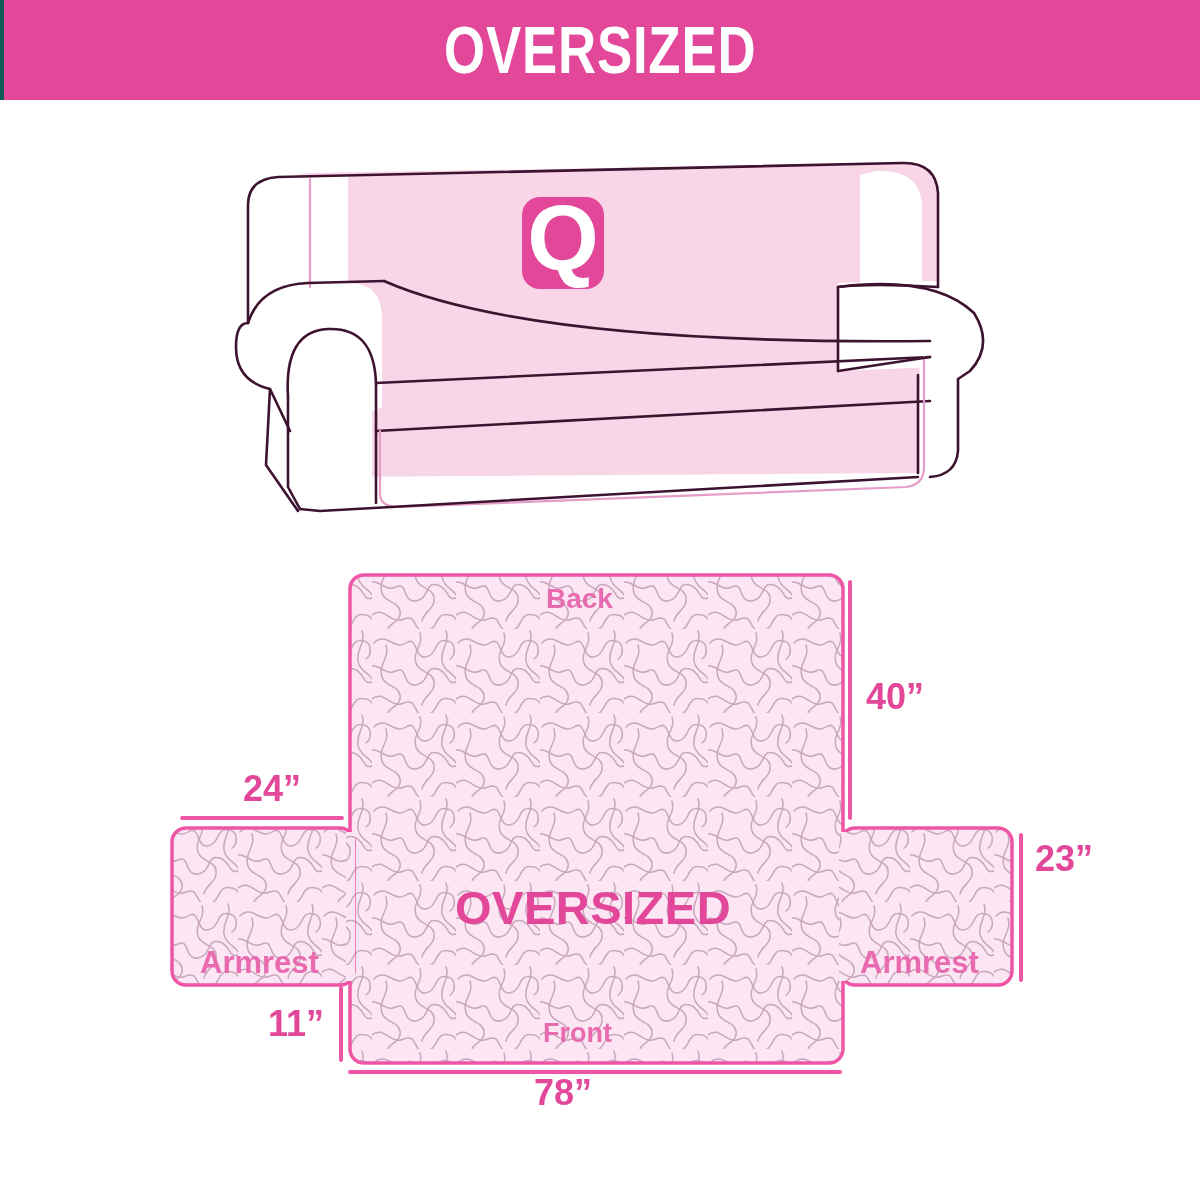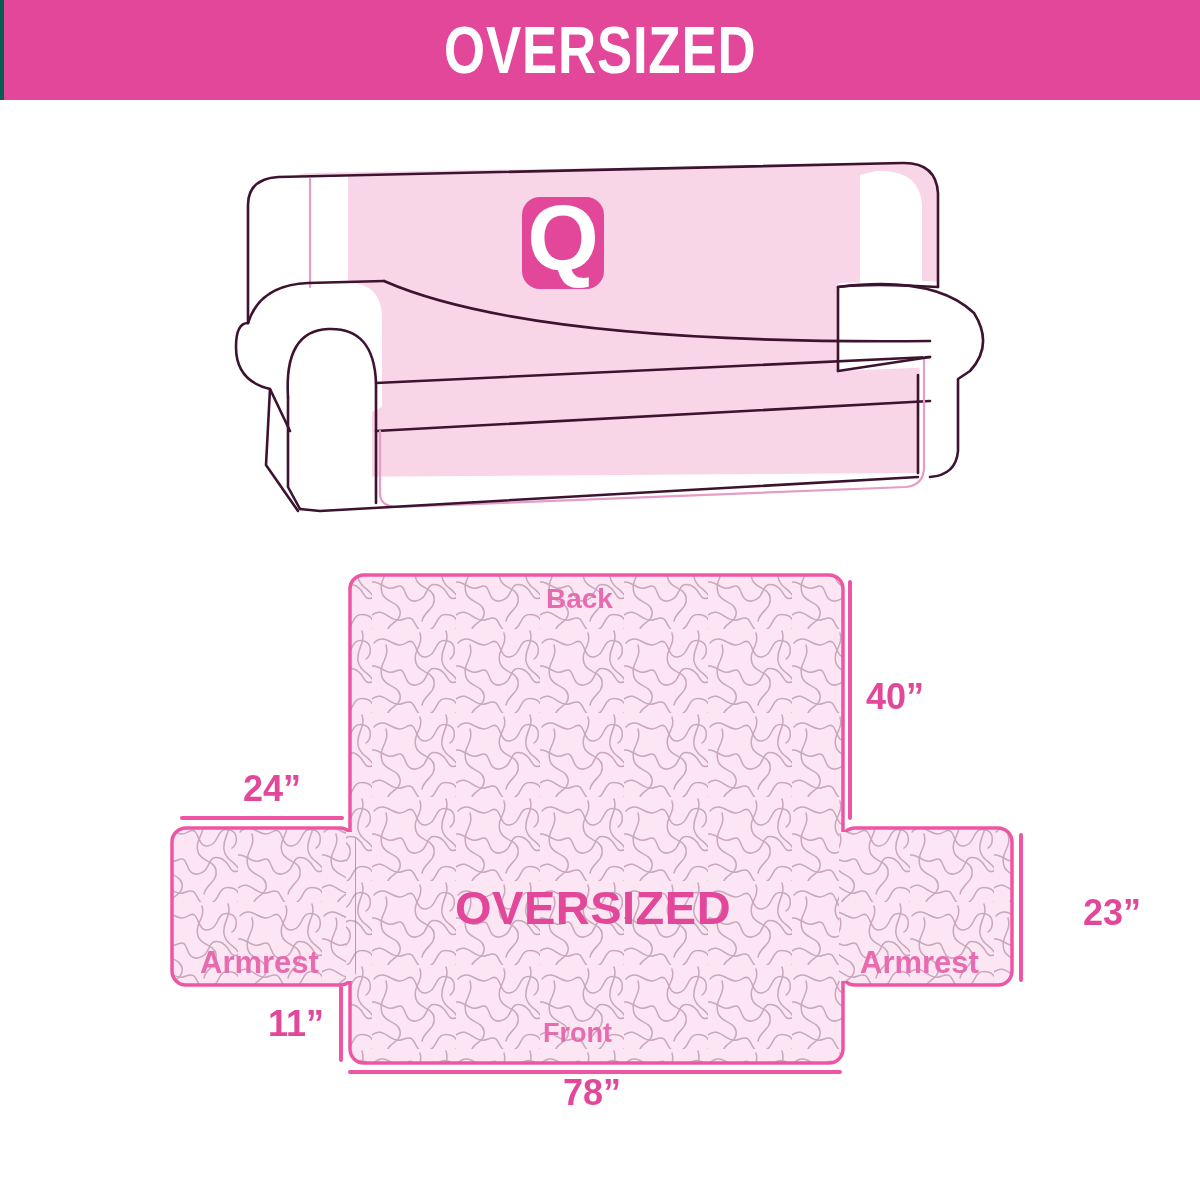--- a/index.html
+++ b/index.html
@@ -74,23 +74,23 @@
   .dim-text { font-size: 36px; }
 
   #label-back      { left: 546px; top: 583px; font-size: 28px; color: #e86bb0; }
   #label-front     { left: 543px; top: 1018px; font-size: 27px; color: #e86bb0; }
   #label-oversized { left: 455px; top: 880px; font-size: 47px; color: #e2479a; letter-spacing: 0.5px;}
   #label-armrest-left  { left: 200px; top: 945px; font-size: 31px; color: #e86bb0; }
   #label-armrest-right { left: 860px; top: 945px; font-size: 31px; color: #e86bb0; }
 
   #dim-24 { left: 243px; top: 734px; margin-top: 34px; }
   #dim-40 { left: 866px; top: 676px; }
-  #dim-23 { left: 1035px; top: 892px; margin-left: 48px; }
+  #dim-23 { left: 1035px; top: 838px; }
   #dim-13 { left: 268px; top: 1003px; }
-  #dim-78 { left: 563px; top: 1072px; }
+  #dim-78 { left: 534px; top: 1072px; }
 </style>
 </head>
 <body>
 
 <div id="header-banner">
   <div id="header-edge-strip"></div>
   <div id="header-title">OVERSIZED</div>
 </div>
 
 <div id="sofa-illustration">

